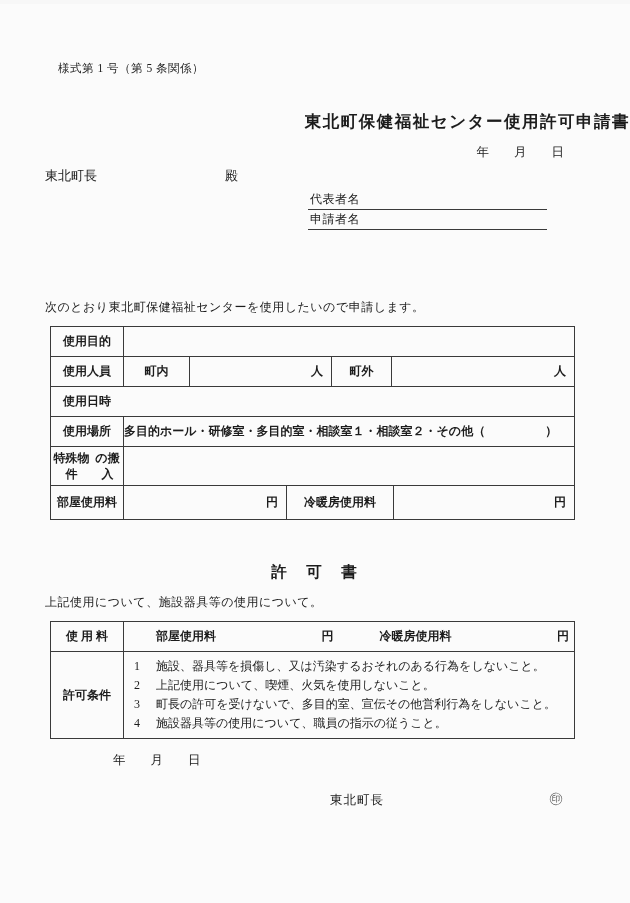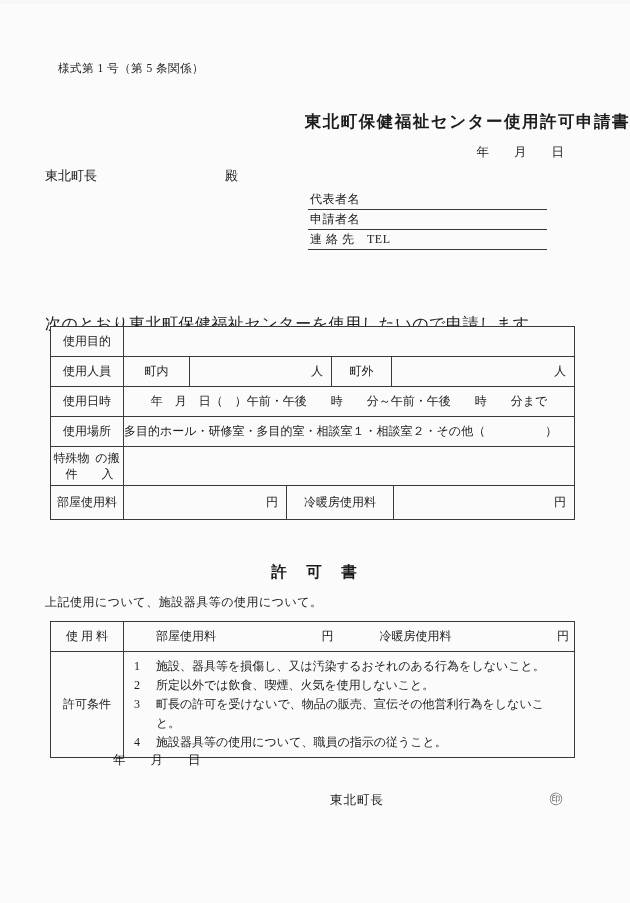--- a/index.html
+++ b/index.html
@@ -23,29 +23,29 @@
   .addressee-row { position:absolute; top:163px; left:45px; font-size:13px; }
   .addressee-honorific { margin-left:128px; }
 
   .applicant-block { position:absolute; left:308px; top:186px; width:239px; }
   .applicant-row {
     height:19px; line-height:18px;
     border-bottom:1px solid #3a3a3a;
     padding-left:2px; font-size:12px; letter-spacing:.5px;
   }
 
-  .intro-line { position:absolute; left:45px; top:310px; font-size:16px; margin:0; letter-spacing:.5px; }
+  .intro-line { position:absolute; left:45px; top:295px; font-size:12px; margin:0; letter-spacing:.5px; }
 
   
   .ftable { position:absolute; left:50px; width:525px; }
   .app-table { top:322px; }
   .permit-table { top:617px; }
   .t-row { display:flex; border:1px solid #3a3a3a; border-top:none; box-sizing:border-box; align-items:stretch; background:#fbfbfb; }
   .t-row.first { border-top:1px solid #3a3a3a; }
-  .t-cell { display:flex; align-items:center; box-sizing:border-box; border-left:1px solid #3a3a3a; min-height:29px; }
+  .t-cell { display:flex; align-items:center; box-sizing:border-box; border-left:1px solid #3a3a3a; min-height:29px;font-weight:bold; }
   .t-cell.center { justify-content:center; text-align:center; }
   .t-cell.right { justify-content:flex-end; padding-right:8px; }
   .t-cell.left { justify-content:flex-start; }
   .label-col { width:72px; flex:none; justify-content:center; text-align:center; border-left:none; }
   .h30 { min-height:29px; } .h38 { min-height:38px; } .h33 { min-height:33px; }
   .two-line { flex-direction:row; justify-content:center; line-height:16px; }
 
   .fee-spread { flex:1; display:flex; align-items:center; padding:0 5px 0 32px; }
   .spacer { flex:1; }
   .fee-gap { width:46px; flex:none; }
@@ -72,40 +72,38 @@
 
   <div class="date-line-top">年　　月　　日</div>
 
   <div class="addressee-row">
     <span>東北町長</span><span class="addressee-honorific">殿</span>
   </div>
 
   <div class="applicant-block">
     <div class="applicant-row"><span>代表者名</span></div>
     <div class="applicant-row"><span>申請者名</span></div>
-    <div class="applicant-row"><span>連 絡 先　TEL</span></div>
   </div>
 
   <p class="intro-line">次のとおり東北町保健福祉センターを使用したいので申請します。</p>
 
   <div class="ftable app-table">
     <div class="t-row first">
       <div class="t-cell label-col h30">使用目的</div>
       <div class="t-cell h30" style="flex:1;"></div>
     </div>
     <div class="t-row">
       <div class="t-cell label-col h30">使用人員</div>
       <div class="t-cell center h30" style="width:66px;flex:none;">町内</div>
       <div class="t-cell right h30" style="width:142px;flex:none;">人</div>
       <div class="t-cell center h30" style="width:60px;flex:none;">町外</div>
       <div class="t-cell right h30" style="flex:1;">人</div>
     </div>
     <div class="t-row">
       <div class="t-cell label-col h30">使用日時</div>
-      <div class="t-cell center h30" style="flex:1;">年　月　日（　）午前・午後　　時　　分～午前・午後　　時　　分まで</div>
     </div>
     <div class="t-row">
       <div class="t-cell label-col h30">使用場所</div>
       <div class="t-cell left h30" style="flex:1;">多目的ホール・研修室・多目的室・相談室１・相談室２・その他（　　　　　）</div>
     </div>
     <div class="t-row">
       <div class="t-cell label-col two-line h38">
         <span>特殊物件</span>
         <span>の搬入</span>
       </div>
@@ -138,25 +136,25 @@
     </div>
     <div class="t-row">
       <div class="t-cell label-col">許可条件</div>
       <div class="cond-cell">
         <div class="cond-line">
           <span class="cond-no">1</span>
           <span>施設、器具等を損傷し、又は汚染するおそれのある行為をしないこと。</span>
         </div>
         <div class="cond-line">
           <span class="cond-no">2</span>
-          <span>所定以外では飲食、喫煙、火気を使用しないこと。</span>
+          <span>上記使用について、喫煙、火気を使用しないこと。</span>
         </div>
         <div class="cond-line">
           <span class="cond-no">3</span>
-          <span>町長の許可を受けないで、物品の販売、宣伝その他営利行為をしないこと。</span>
+          <span>町長の許可を受けないで、多目的室、宣伝その他営利行為をしないこと。</span>
         </div>
         <div class="cond-line">
           <span class="cond-no">4</span>
           <span>施設器具等の使用について、職員の指示の従うこと。</span>
         </div>
       </div>
     </div>
   </div>
 
   <div class="date-line-bottom">年　　月　　日</div>

